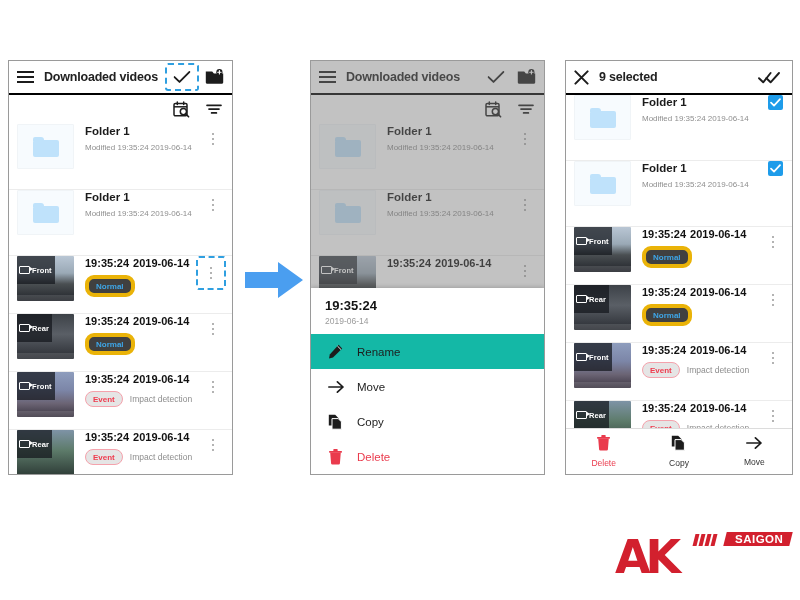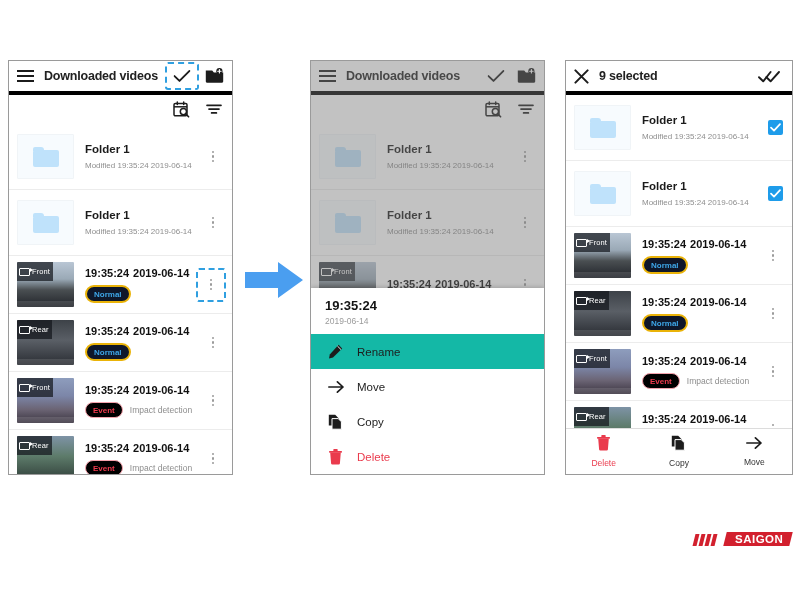--- a/index.html
+++ b/index.html
@@ -17,21 +17,21 @@
     box-sizing:border-box;overflow:hidden;
   }
   #panel1{left:8px;  top:60px; width:225px; height:415px;}
   #panel2{left:310px;top:60px; width:235px; height:415px;}
   #panel3{left:565px;top:60px; width:228px; height:415px;}
 
   
   .appbar{
     height:34px;display:flex;align-items:center;
     padding:0 8px;box-sizing:border-box;position:relative;
-    background:#fff;border-bottom:4px solid #000000;
+    background:#fff;border-bottom:2px solid #000000;
   }
   .appbar .title{
     font-size:12.5px;font-weight:bold;color:#222;margin-left:10px;
     letter-spacing:-.2px;white-space:nowrap;
   }
   .appbar .spacer{flex:1;}
   .hamburger{width:17px;height:13px;display:flex;flex-direction:column;
     justify-content:space-between;flex:none;}
   .hamburger i{display:block;height:2.4px;background:#1c1c1c;border-radius:0;}
 
@@ -45,35 +45,35 @@
 
   
   .filterbar{
     height:29px;display:flex;align-items:center;justify-content:flex-end;
     padding-right:10px;gap:16px;background:#fff;box-sizing:border-box;
   }
 
   
   .list{background:#fff;}
   .row{
-    display:flex;align-items:center;height:58px;box-sizing:border-box;
+    display:flex;align-items:flex-start;height:58px;box-sizing:border-box;
     padding:0 6px 0 8px;border-bottom:1px solid #ececec;position:relative;
   }
   .row.folder-row{height:66px;}
   .thumb{
     width:57px;height:45px;flex:none;border-radius:1px;
     position:relative;overflow:hidden;background:#f7fbfe;
     border:1px solid #f0f4f7;box-sizing:border-box;
     display:flex;align-items:center;justify-content:center;
   }
   .thumb.video{border:none;background:#2a2f3a;}
   .thumb .cam-tag{
-    position:absolute;left:0;top:0;height:19px;display:flex;align-items:center;
+    position:absolute;left:0;top:0;height:28px;display:flex;align-items:center;
     gap:2px;padding:0 3px 0 2px;background:rgba(20,22,28,.72);
-    font-size:7.5px;color:#fff;font-weight:normal;letter-spacing:.1px;
+    font-size:7.5px;color:#fff;font-weight:bold;letter-spacing:.1px;
   }
   .cam-glyph{width:9px;height:6px;border:1.1px solid #fff;border-radius:1px;position:relative;}
   .cam-glyph:after{content:"";position:absolute;right:-3.6px;top:-0.2px;
     border-left:3px solid #fff;border-top:2.6px solid transparent;border-bottom:2.6px solid transparent;}
   .thumb .strip{position:absolute;left:0;right:0;bottom:0;height:6px;
     background:rgba(255,255,255,.12);}
   .folder-glyph{width:26px;height:20px;position:relative;}
   .folder-glyph:before{content:"";position:absolute;left:0;top:0;width:11px;height:4px;
     background:#bfe2fb;border-radius:2px 3px 0 0;}
   .folder-glyph:after{content:"";position:absolute;left:0;top:3px;width:26px;height:17px;
@@ -82,22 +82,22 @@
   .meta{flex:1;padding-left:11px;min-width:0;}
   .meta .name{font-size:11.5px;font-weight:bold;color:#1b1b1b;line-height:15px;}
   .meta .sub{font-size:8px;color:#8e8e8e;line-height:13px;margin-top:2px;white-space:nowrap;}
   .meta .timeline{font-size:11px;font-weight:bold;color:#111;line-height:15px;white-space:nowrap;}
   .meta .timeline .date{margin-left:4px;}
   .badge-line{display:flex;align-items:center;gap:7px;margin-top:4px;}
   .badge{
     font-size:8px;font-weight:bold;border-radius:9px;padding:1.5px 7px;
     display:inline-block;line-height:11px;
   }
-  .badge.normal{color:#3ea6e8;border:2px solid #eab308;background:#0f172a;}
-  .badge.event{color:#ef3b4e;border:1px solid #f4a2ac;background:#000000;}
+  .badge.normal{color:#3ea6e8;border:4px solid #eab308;background:#404040;}
+  .badge.event{color:#ef3b4e;border:1px solid #f4a2ac;background:#e5e5e5;}
   .badge-note{font-size:8.5px;color:#8d8d8d;white-space:nowrap;}
 
   .kebab{width:16px;height:22px;flex:none;display:flex;flex-direction:column;
     align-items:center;justify-content:center;gap:2.4px;}
   .kebab i{width:2.3px;height:2.3px;border-radius:50%;background:#9a9a9a;display:block;}
   .kebab-wrap{width:26px;height:30px;display:flex;align-items:center;justify-content:center;flex:none;}
   .kebab-wrap.dashed{border:2px dashed #2f9fe0;border-radius:3px;}
 
   .checkbox{width:15px;height:15px;background:#1e9cea;border-radius:2px;flex:none;
     margin-right:3px;display:flex;align-items:center;justify-content:center;}
@@ -631,15 +631,16 @@
   </div>
 
   <div class="logo">
     <div class="slashes">
         <i></i>
         <i></i>
         <i></i>
         <i></i>
       </div>
     <div class="saigon"><span>SAIGON</span></div>
+    <div class="ak">AK</div>
   </div>
 
 </div>
 
 </body></html>

